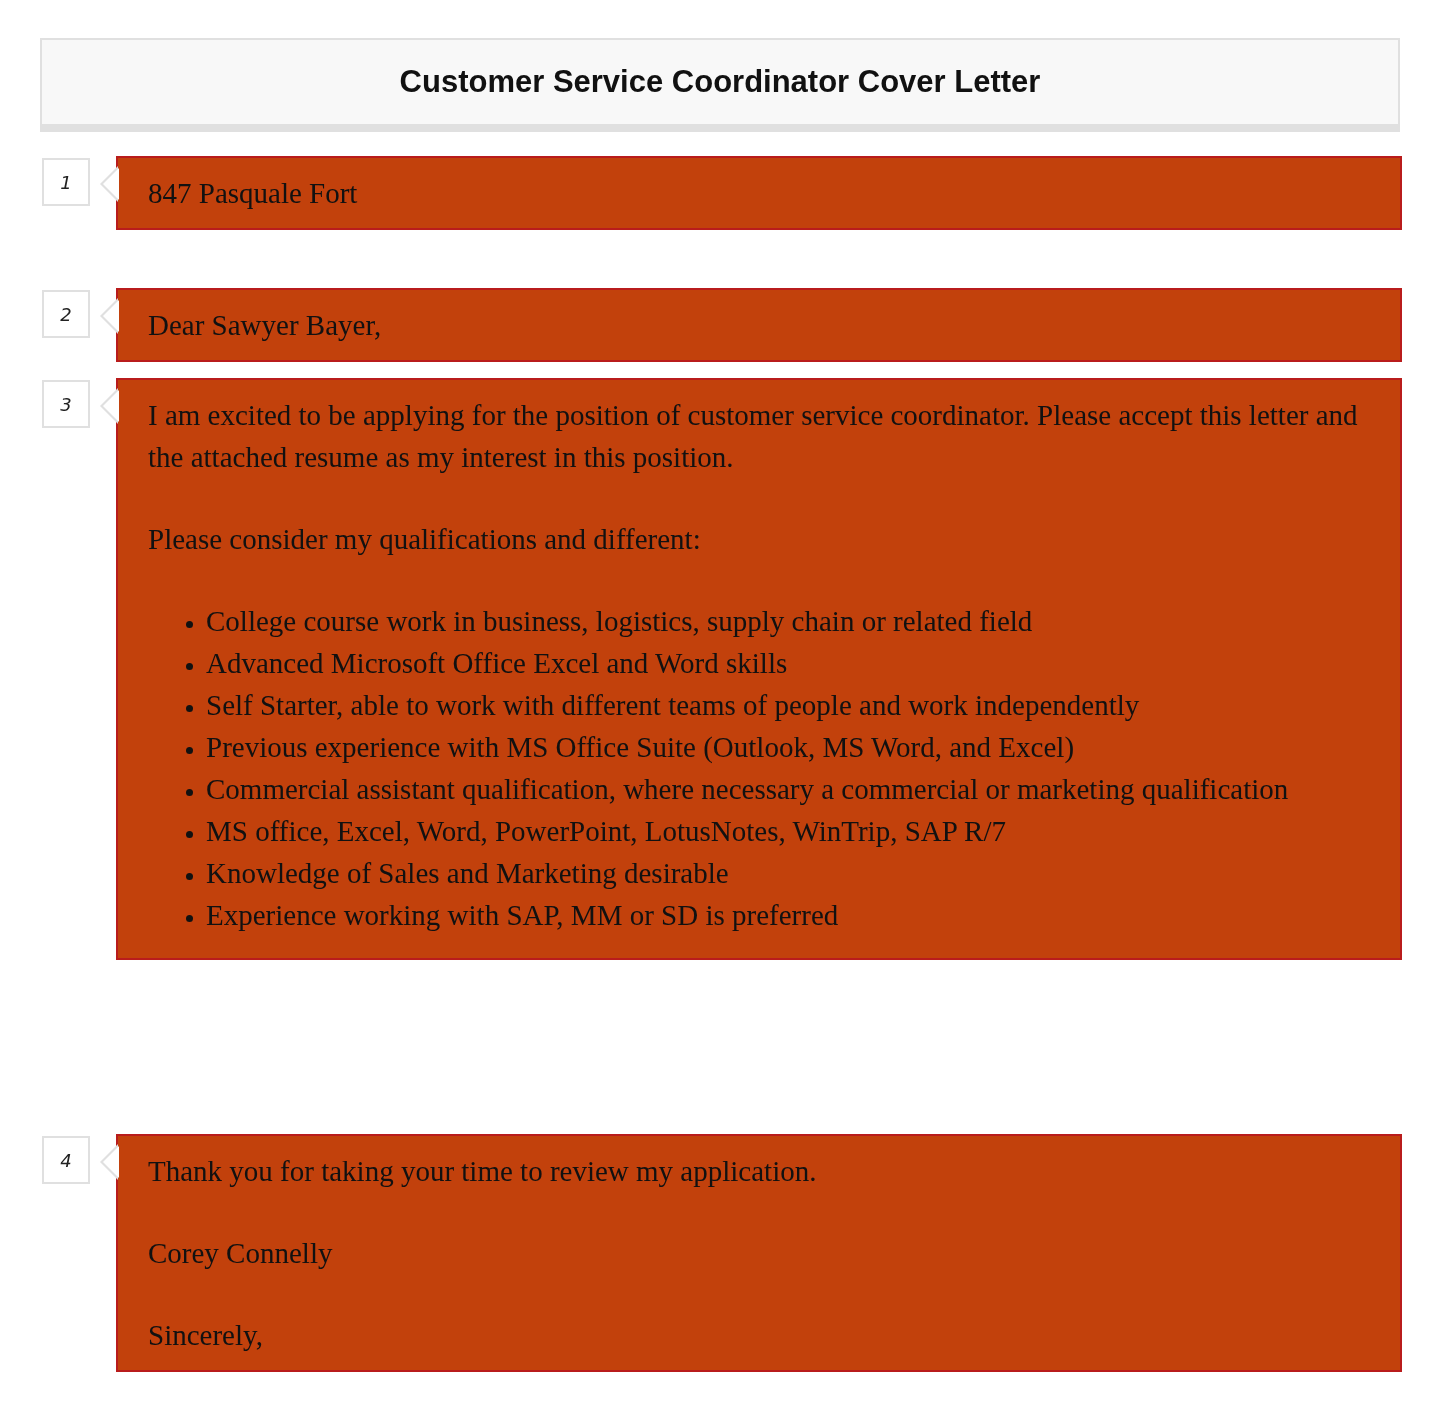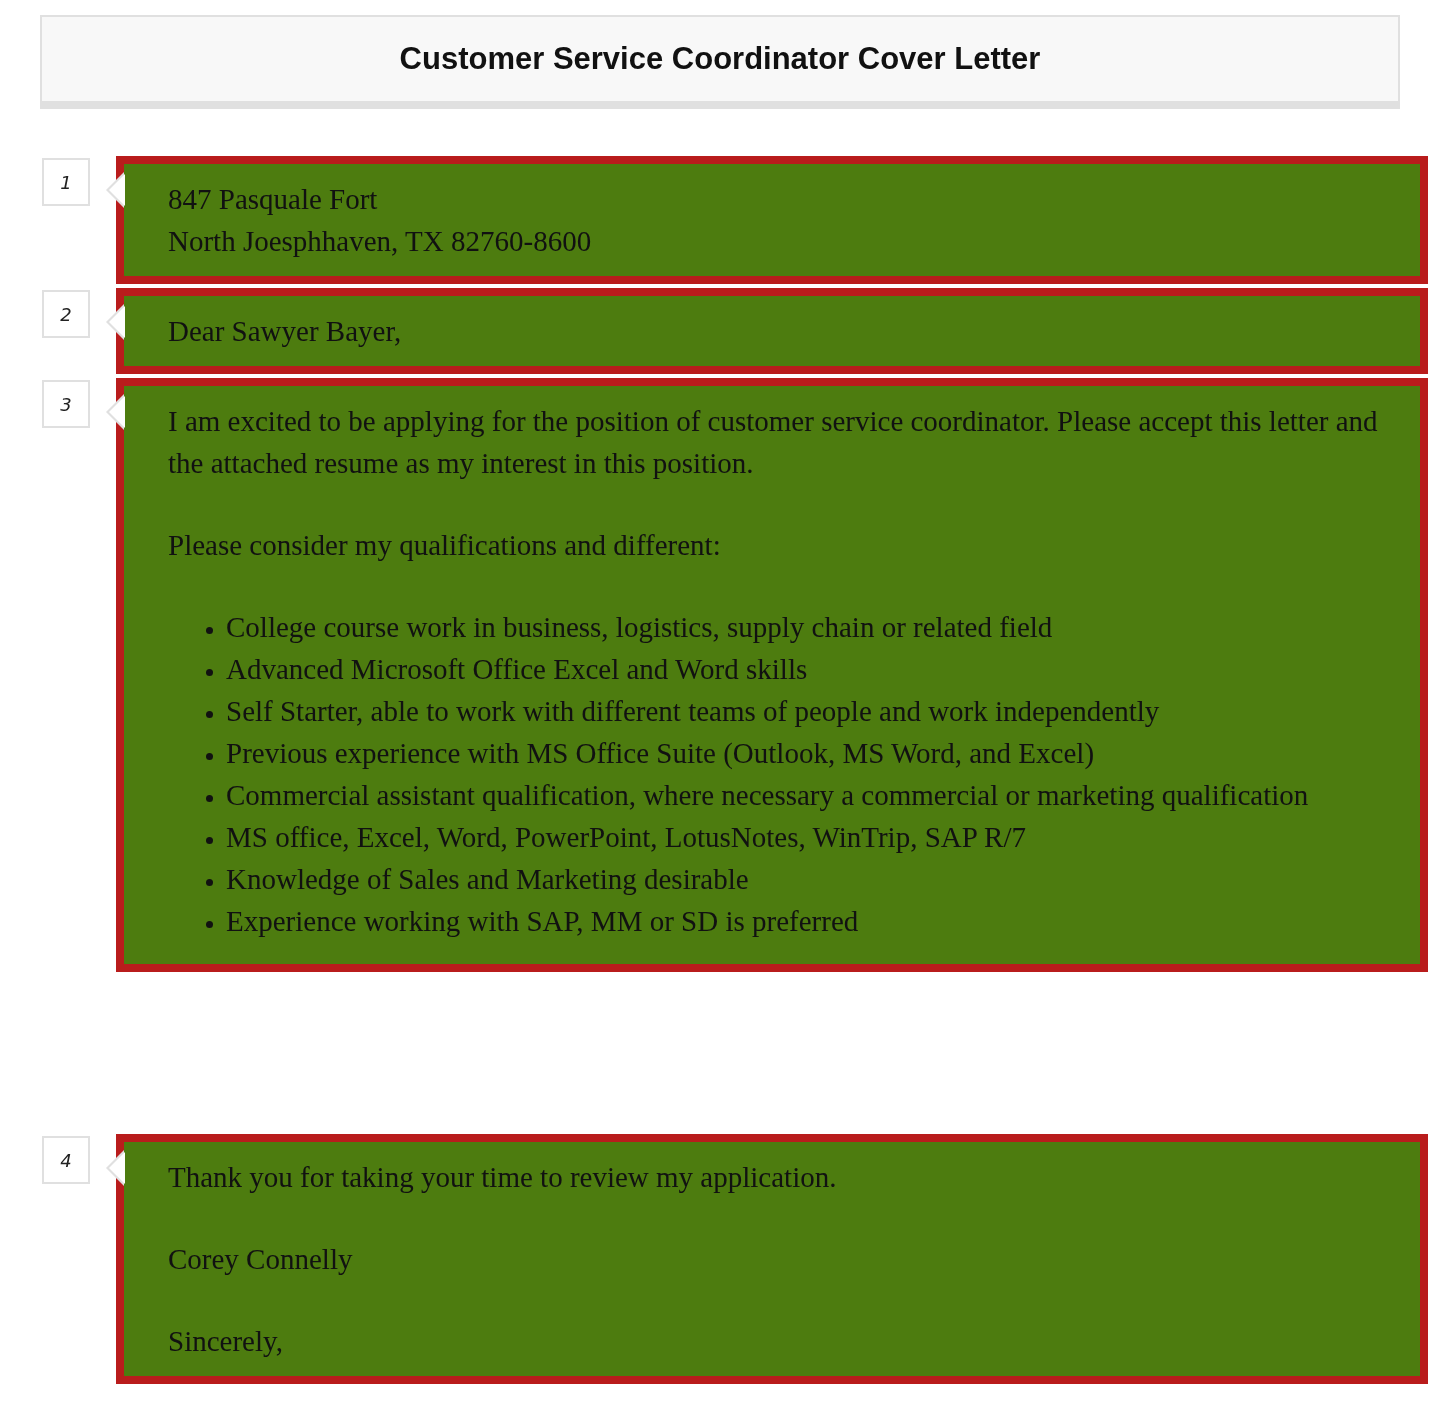--- a/index.html
+++ b/index.html
@@ -1,37 +1,37 @@
 <!DOCTYPE html>
 <html><head>
 <meta charset="utf-8">
 <style>
   html, body { margin: 0; padding: 0; background: #ffffff; }
   body { width: 1440px; height: 1411px; position: relative; overflow: hidden; }
   .header {
-    position: absolute; left: 40px; top: 15px; width: 1356px; height: 84px;
+    position: absolute; left: 40px; top: 38px; width: 1356px; height: 84px;
     background: #f8f8f8; border: 2px solid #e0e0e0; border-bottom: 8px solid #e0e0e0;
     display: flex; align-items: center; justify-content: center;
   }
   .header h1 {
     margin: 0; font-family: "Liberation Sans", sans-serif; font-weight: bold;
     font-size: 31px; color: #111111;
   }
   .section { position: absolute; left: 0; width: 1440px; }
   .num {
     position: absolute; left: 42px; top: 0; width: 44px; height: 44px;
     border: 2px solid #e0e0e0; background: #fff;
     font-family: "DejaVu Sans", sans-serif; font-style: italic; font-size: 18px;
     color: #222; display: flex; align-items: center; justify-content: center;
     box-sizing: content-box;
   }
   .card {
     position: absolute; left: 116px; top: -2px; width: 1252px;
-    border: 8px solid #b91c1c; background: #4d7c0f;
-    padding: 14px 0 14px 44px;
+    border: 2px solid #b91c1c; background: #c2410c;
+    padding: 14px 0 14px 30px;
     font-family: "Liberation Serif", serif; font-size: 29px; line-height: 42px; color: #111;
   }
   .card::before {
     content: ""; position: absolute; left: -18px; top: 8px;
     width: 0; height: 0;
     border-top: 18px solid transparent; border-bottom: 18px solid transparent;
     border-right: 18px solid #e0e0e0;
   }
   .card::after {
     content: ""; position: absolute; left: -15px; top: 10px;
@@ -50,21 +50,20 @@
 <body>
 
 <div class="header">
   <h1>Customer Service Coordinator Cover Letter</h1>
 </div>
 
 <div class="section" style="top:158px;">
   <div class="num">1</div>
   <div class="card">
     <p>847 Pasquale Fort</p>
-    <p style="margin-top:0">North Joesphhaven, TX 82760-8600</p>
   </div>
 </div>
 
 <div class="section" style="top:290px;">
   <div class="num">2</div>
   <div class="card">
     <p class="bold">Dear Sawyer Bayer,</p>
   </div>
 </div>
 

